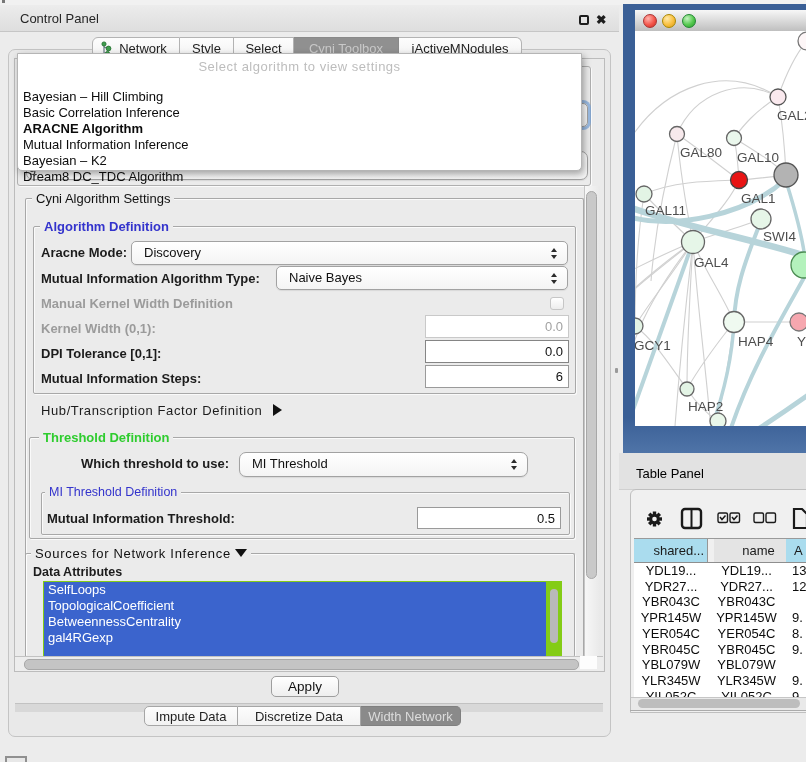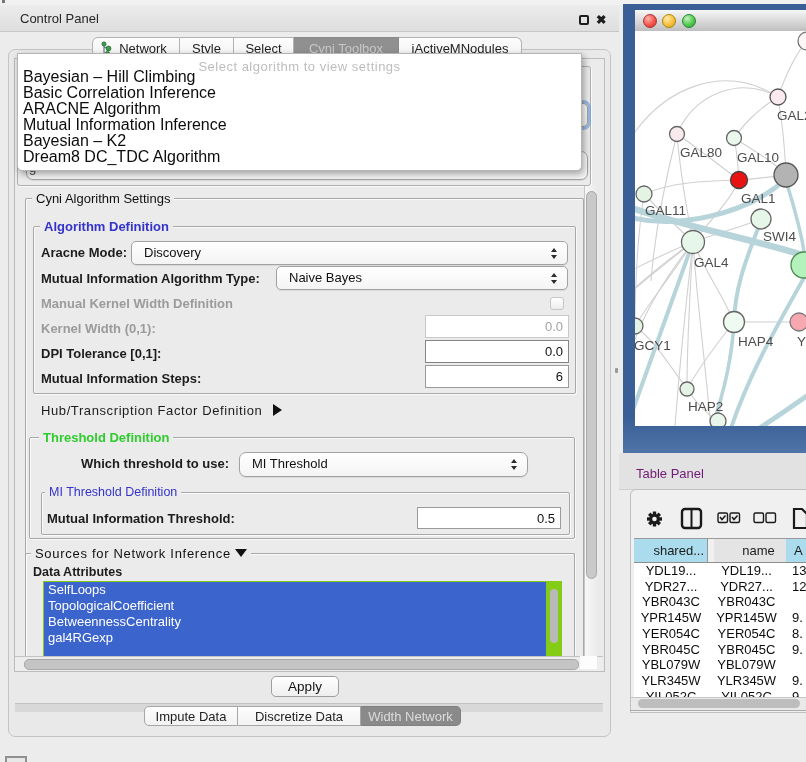--- a/index.html
+++ b/index.html
@@ -1,17 +1,17 @@
 <!DOCTYPE html>
 <html><head><meta charset="utf-8">
 <style>
 html,body{margin:0;padding:0}
 body{width:806px;height:762px;background:#ECECEC;font-family:"Liberation Sans",sans-serif;position:relative;overflow:hidden}
 .abs{position:absolute}
-.b{font-weight:normal}
+.b{font-weight:bold}
 .lbl{position:absolute;font-size:13px;font-weight:bold;color:#1c1c1c;white-space:nowrap}
 .dis{color:#9b9b9b}
 .combo{position:absolute;background:linear-gradient(#ffffff,#f4f4f4);border:1px solid #a2a2a2;border-radius:5px;font-size:13px;color:#111;box-shadow:0 1px 1px rgba(0,0,0,.08)}
 .combo .tx{position:absolute;left:12px;top:3px;white-space:nowrap}
 .ud{position:absolute;right:9px;top:50%;margin-top:-5.5px;width:8px;height:11px}
 .ud:before,.ud:after{content:"";position:absolute;left:1px;border-left:3.5px solid transparent;border-right:3.5px solid transparent}
 .ud:before{top:0;border-bottom:4px solid #2b2b2b}
 .ud:after{bottom:0;border-top:4px solid #2b2b2b}
 .fld{position:absolute;background:#fff;font-size:13px;color:#111;text-align:right;padding-right:5px;box-sizing:border-box;line-height:21px}
 .gbox{position:absolute;border:1px solid #a8a8a8;border-radius:2px;box-shadow:inset 1px 1px 0 rgba(255,255,255,.75),1px 1px 0 rgba(255,255,255,.75)}
@@ -48,21 +48,21 @@
 </div>
 
 <div class="abs" style="left:17px;top:66px;width:572px;height:118px;border:1px solid #afafaf;border-radius:3px;box-shadow:1px 1px 0 rgba(255,255,255,.8)"></div>
 <div class="combo" style="left:30px;top:103px;width:556px;height:22px;box-shadow:0 0 0 3px rgba(110,160,220,.65)"></div>
 <div class="combo" style="left:26px;top:151px;width:560px;height:27px;border-radius:7px">
     <span style="position:absolute;left:2px;top:8px;font-size:13px;color:#444">g</span>
   </div>
 
 <div class="abs" style="left:17px;top:53px;width:563px;height:116px;background:#fff;border:1px solid #b5b5b5;border-radius:0 0 5px 5px;box-shadow:2px 3px 7px rgba(0,0,0,.35)">
   <div style="position:absolute;left:0;right:0;top:5px;text-align:center;font-size:13px;color:#bdbdbd;letter-spacing:0.5px">Select algorithm to view settings</div>
-  <div style="position:absolute;left:5px;top:15px;font-size:16px;color:#0c0c0c;line-height:16px;white-space:nowrap">
+  <div style="position:absolute;left:5px;top:35px;font-size:13px;color:#0c0c0c;line-height:16px;white-space:nowrap">
     Bayesian – Hill Climbing<br>
     Basic Correlation Inference<br>
     <span class="b">ARACNE Algorithm</span><br>
     Mutual Information Inference<br>
     Bayesian – K2<br>
     Dream8 DC_TDC Algorithm
   </div>
 </div>
 
 <div class="gbox" style="left:25px;top:198px;width:557px;height:458px;border-bottom:none">
@@ -215,21 +215,21 @@
     <text x="128" y="210">SWI4</text>
     <text x="-1" y="319">GCY1</text>
     <text x="103" y="315">HAP4</text>
     <text x="162" y="315">Y</text>
     <text x="53" y="380">HAP2</text>
   </g>
 </svg>
 </div>
 
 <div class="abs" style="left:619px;top:453px;width:187px;height:36px;background:#e2e2e2;border-bottom:1px solid #d0d0d0"></div>
-<div class="abs" style="left:636px;top:466px;font-size:13px;color:#701a75">Table Panel</div>
+<div class="abs" style="left:636px;top:466px;font-size:13px;color:#000000">Table Panel</div>
 <div class="abs" style="left:630px;top:489px;width:176px;height:222px;background:#f0f0f0;border:1px solid #bfbfbf;border-radius:6px 0 0 0"></div>
 
 <svg class="abs" style="left:630px;top:489px" width="176" height="50" viewBox="0 0 176 50">
   <g fill="#1a1a1a">
     <circle cx="24.5" cy="30" r="5.2"></circle>
     <g stroke="#1a1a1a" stroke-width="3.4">
       <line x1="24.5" y1="22.5" x2="24.5" y2="37.5"></line>
       <line x1="17" y1="30" x2="32" y2="30"></line>
       <line x1="19.2" y1="24.7" x2="29.8" y2="35.3"></line>
       <line x1="19.2" y1="35.3" x2="29.8" y2="24.7"></line>

